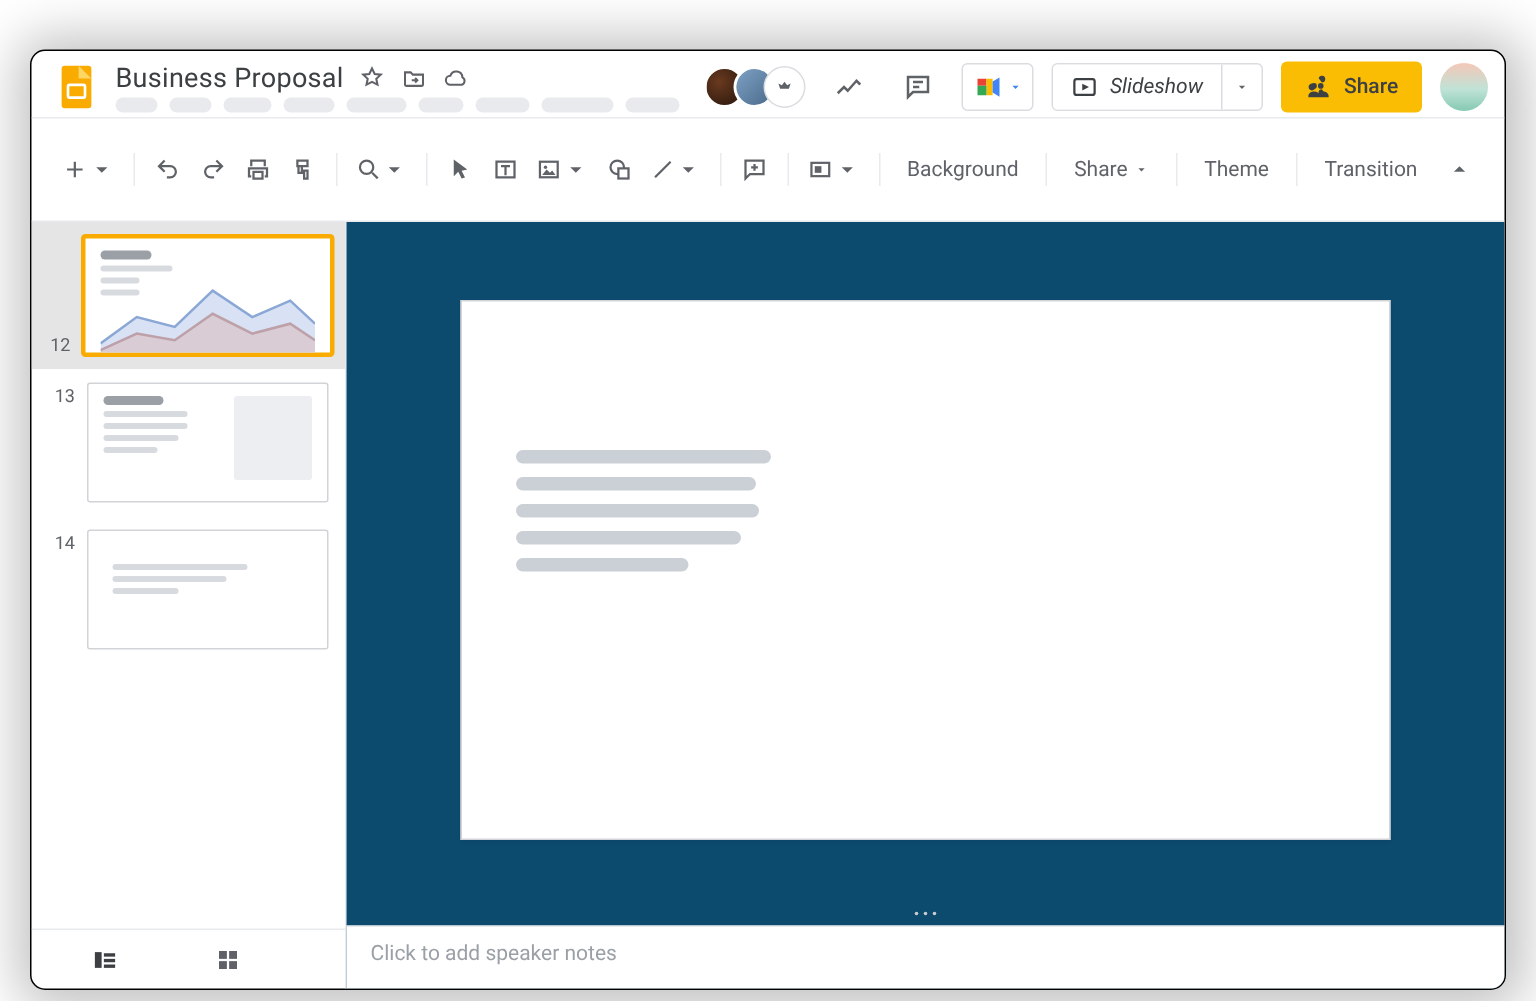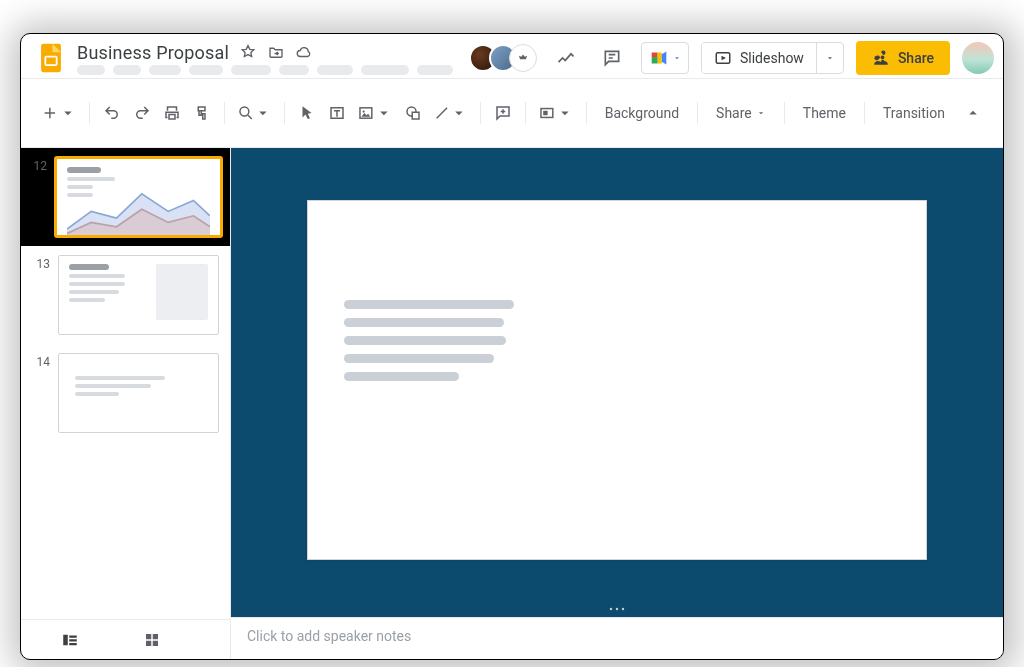--- a/index.html
+++ b/index.html
@@ -58,21 +58,21 @@
   .chip-icon {
     width: 34px; height: 34px; display: flex; align-items: center; justify-content: center;
     color: #5f6368; border-radius: 4px;
   }
   .meet-chip {
     display: flex; align-items: center; gap: 2px; padding: 4px 6px;
     border: 1px solid #dadce0; border-radius: 4px;
   }
   .meet-chip svg.cam { width: 22px; height: 22px; }
   .meet-chip .caret { color: #4285f4; }
-  .btn-group { display: flex; border: 1px solid #dadce0; border-radius: 4px; overflow: hidden; }
+  .btn-group { display: flex; border: 1px solid #dadce0; border-radius: 4px; overflow: hidden; font-style: italic; }
   .btn-slideshow {
     display: flex; align-items: center; gap: 8px; padding: 6px 12px;
     font-size: 14px; color: #3c4043; background: #fff;
   }
   .btn-slideshow svg { width: 18px; height: 18px; }
   .btn-caret { padding: 6px 8px; border-left: 1px solid #dadce0; color: #5f6368; display:flex; align-items:center;}
   .share {
     display: flex; align-items: center; gap: 8px;
     background: #fbbc04; color: #3c4043; font-weight: 500;
     padding: 8px 16px; border-radius: 4px; font-size: 14px;
@@ -99,21 +99,21 @@
   .tool-hide { color: #5f6368; }
 
   
   .body { display: flex; flex: 1; min-height: 0; }
   .filmstrip {
     width: 210px; flex: none; border-right: 1px solid #e8eaed;
     display: flex; flex-direction: column; overflow: hidden;
   }
   .thumbs { flex: 1; overflow-y: auto; padding: 0; }
   .thumb-row { display: flex; align-items: flex-start; gap: 8px; padding: 6px 8px; border: 3px solid transparent;}
-  .thumb-row.selected { background: #000000; border-left: none; border-right: none;}
+  .thumb-row.selected { background: #e5e5e5; border-left: none; border-right: none; align-items: flex-end;}
   .thumb-num { width: 18px; text-align: right; font-size: 12px; color: #5f6368; padding-top: 2px;}
   .thumb {
     flex: 1; height: 80px; background: #fff; border: 1px solid #d2d3d6; border-radius: 2px;
     position: relative; overflow: hidden; padding: 8px 10px;
   }
   .thumb-row.selected .thumb { border: 2px solid #f9ab00; box-shadow: 0 0 0 1px #f9ab00; }
 
   .ph-line { height: 5px; background: #d7dbdf; border-radius: 3px; margin: 4px 0; }
   .ph-line.thin { height: 4px; }
   .ph-line.dk { background: #9aa0a6; }

